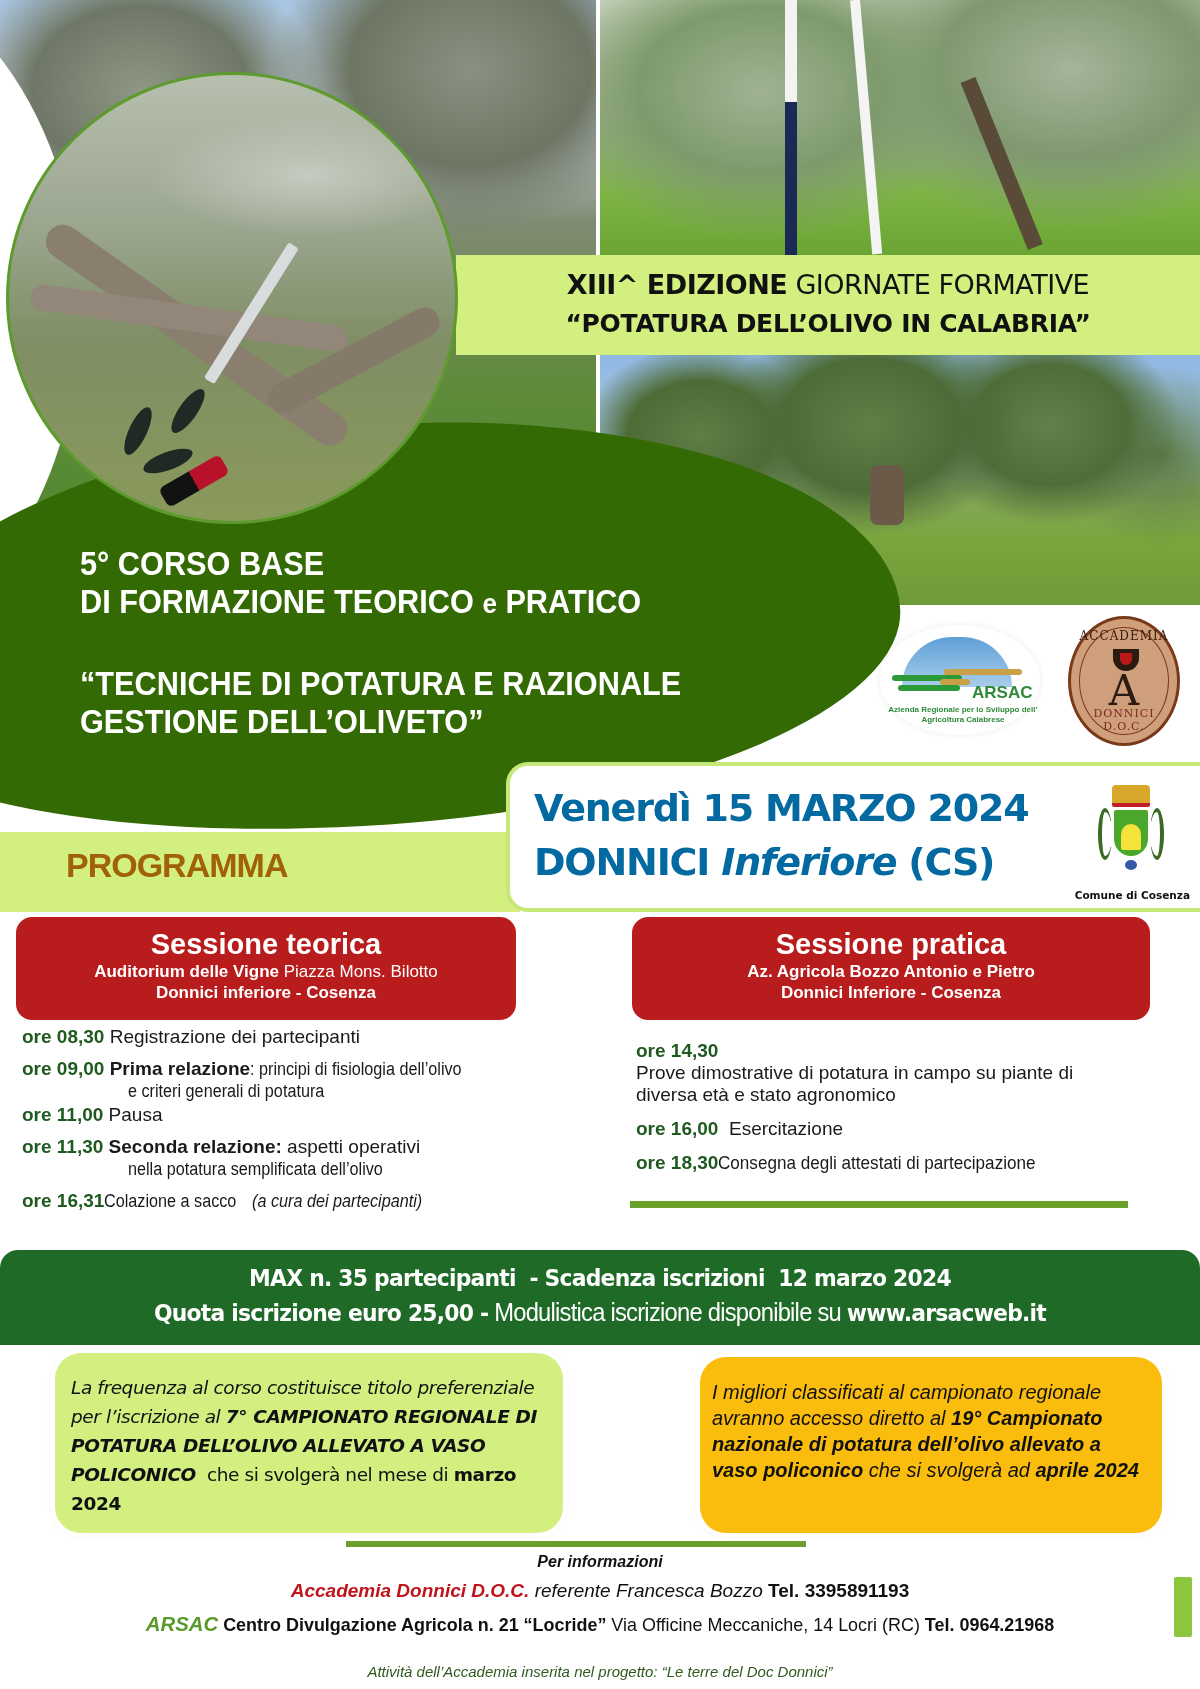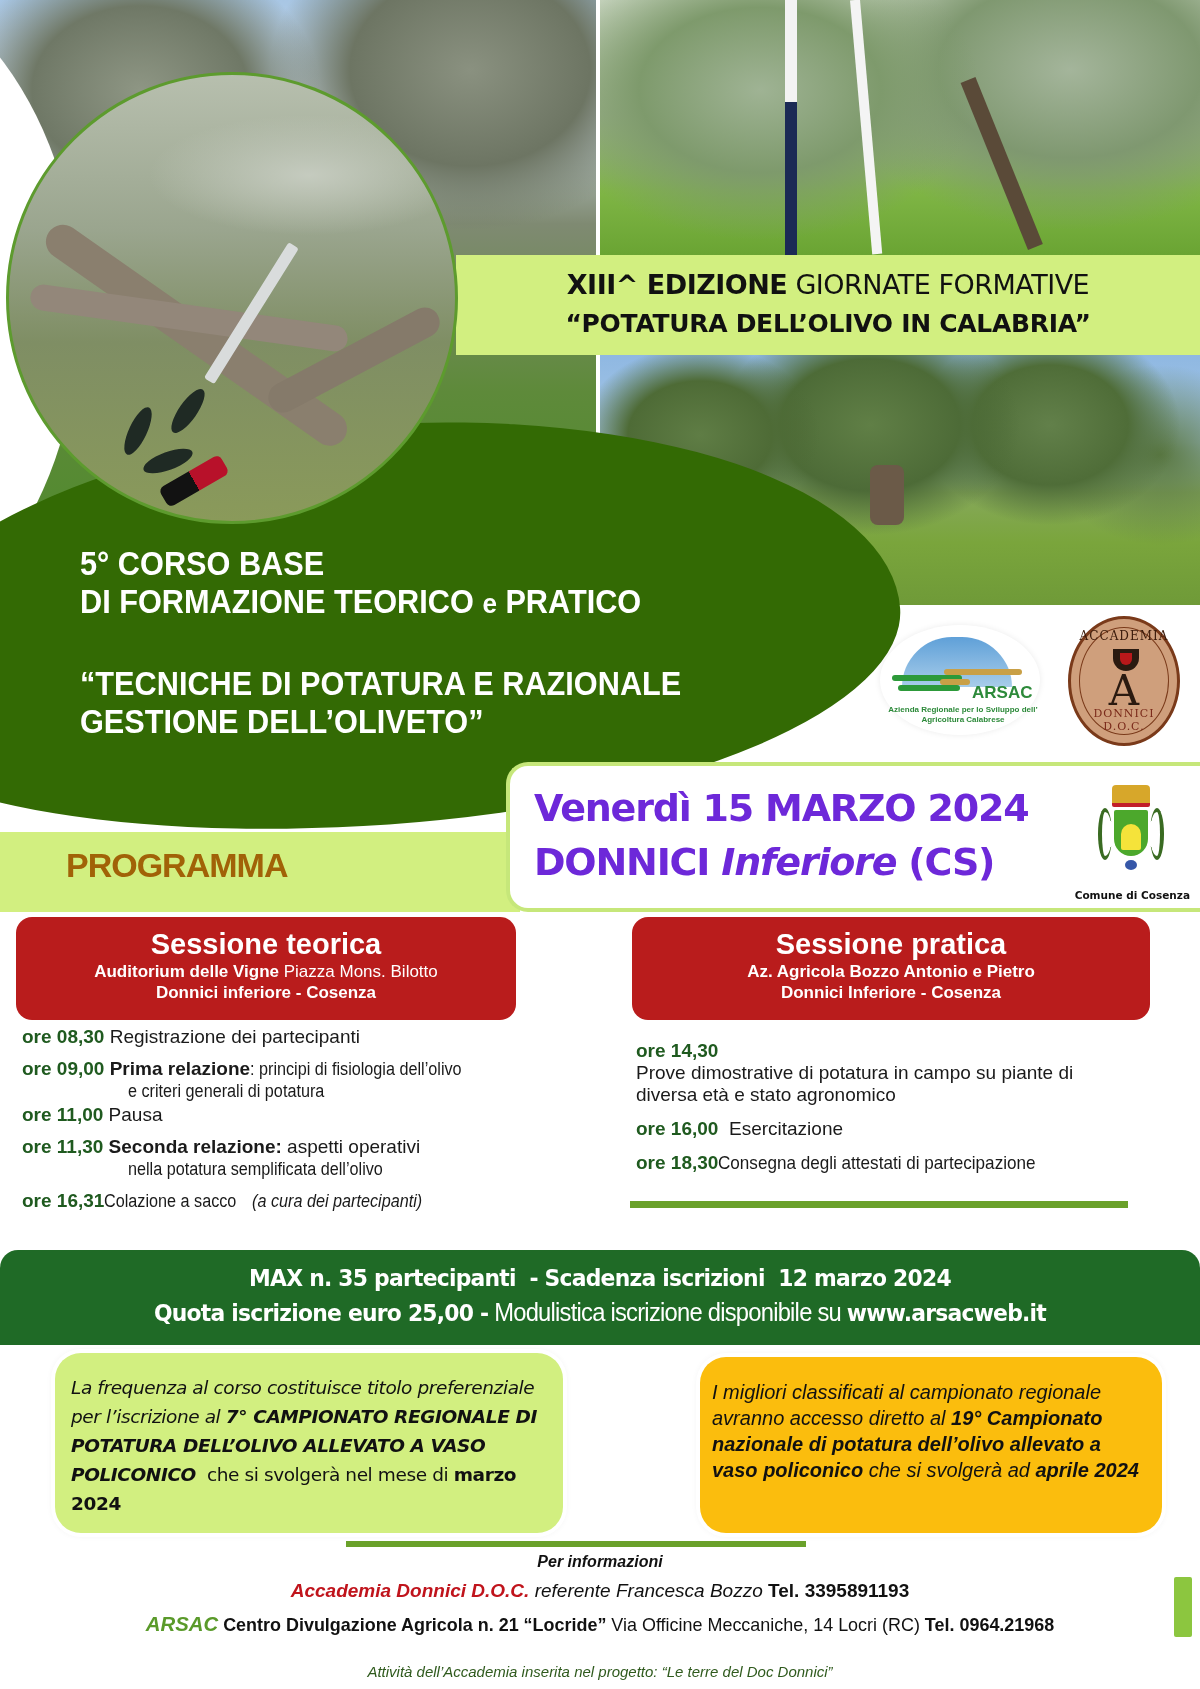--- a/index.html
+++ b/index.html
@@ -109,21 +109,21 @@
   .programma-label {
     position: absolute; left: 66px; top: 846px; font-family: Liberation Sans, sans-serif; font-weight: bold;
     font-size: 34px; color: #a16207; letter-spacing: -1px;
   }
   .date-box {
     position: absolute; left: 506px; top: 762px; width: 694px; height: 150px; background: #ffffff;
     border: 4px solid #c6e77a; border-right: none; border-radius: 22px 0 0 22px;
   }
   .date-line1, .date-line2 {
     position: absolute; left: 24px; font-family: "DejaVu Sans", sans-serif; font-weight: bold;
-    color: #6d28d9; font-size: 38px; letter-spacing: -1.2px;
+    color: #0369a1; font-size: 38px; letter-spacing: -1.2px;
   }
   .date-line1 { top: 20px; }
   .date-line2 { top: 74px; }
   .date-line2 i { font-style: italic; }
   .comune-logo { position: absolute; left: 1070px; top: 780px; width: 120px; height: 130px; text-align: right; }
   .comune-logo .crown { position: absolute; left: 42px; top: 5px; width: 38px; height: 22px; background: #d7a72a; border-radius: 4px 4px 2px 2px; border-bottom: 4px solid #c21e2a; }
   .comune-logo .shield { position: absolute; left: 44px; top: 30px; width: 34px; height: 46px; background: #4ca82c; border-radius: 2px 2px 17px 17px; }
   .comune-logo .shield::after { content: ""; position: absolute; left: 7px; top: 14px; width: 20px; height: 26px; background: #f5e33a; border-radius: 10px 10px 2px 2px; }
   .comune-logo .wreath-l, .comune-logo .wreath-r { position: absolute; top: 28px; width: 14px; height: 52px; border: 4px solid #3a6b22; border-radius: 50%; }
   .comune-logo .wreath-l { left: 28px; border-right: none; }

